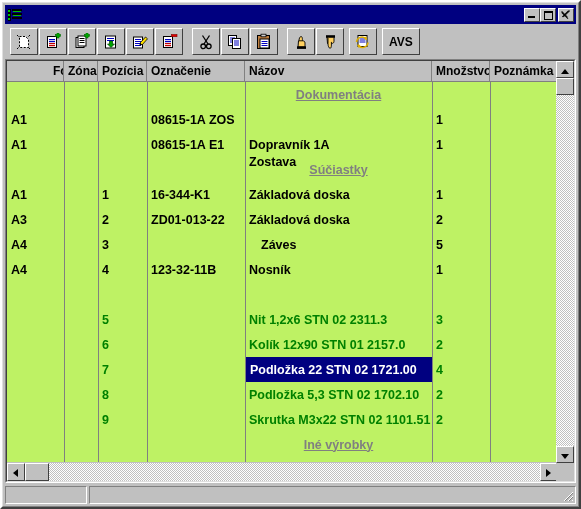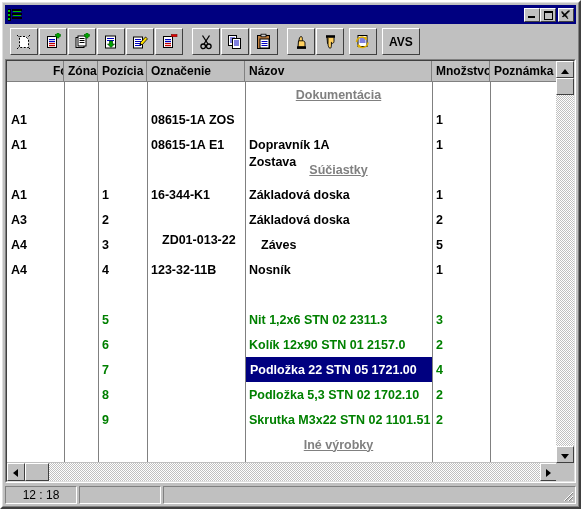--- a/index.html
+++ b/index.html
@@ -175,21 +175,21 @@
     background: #c0c0c0;
   }
 
   
   #grid-body {
     position: absolute;
     left: 0; top: 21px;
     width: 551px;
     height: 380px;
     overflow: hidden;
-    background: #ffffff;
+    background: #bef264;
     text-align: right;
   }
   .vline {
     position: absolute;
     top: 0;
     width: 1px;
     height: 380px;
     background: #808080;
   }
   .row {
@@ -623,21 +623,21 @@
           <div class="cell black" style="left:140px; width:98px;">16-344-K1</div>
           <div class="cell black" style="left:238px; width:187px;">Základová doska</div>
           <div class="cell black" style="left:425px; width:58px;">1</div>
           <div class="cell black" style="left:483px; width:68px;"></div>
         </div>
 
         <div class="row" style="top:125px;">
           <div class="cell black" style="left:0px;   width:57px;">A3</div>
           <div class="cell black" style="left:57px;  width:34px;"></div>
           <div class="cell black" style="left:91px;  width:49px;">2</div>
-          <div class="cell black" style="left:151px; width:98px;margin-top:20px;">ZD01-013-22</div>
+          <div class="cell black" style="left:140px; width:98px;">ZD01-013-22</div>
           <div class="cell black" style="left:238px; width:187px;">Základová doska</div>
           <div class="cell black" style="left:425px; width:58px;">2</div>
           <div class="cell black" style="left:483px; width:68px;"></div>
         </div>
 
         <div class="row" style="top:150px;">
           <div class="cell black" style="left:0px;   width:57px;">A4</div>
           <div class="cell black" style="left:57px;  width:34px;"></div>
           <div class="cell black" style="left:91px;  width:49px;">3</div>
           <div class="cell black" style="left:250px; width:187px;">Záves</div>
@@ -674,21 +674,21 @@
           <div class="cell green" style="left:238px; width:187px;">Kolík 12x90 STN 01 2157.0</div>
           <div class="cell green" style="left:425px; width:58px;">2</div>
           <div class="cell green" style="left:483px; width:68px;"></div>
         </div>
 
         <div class="row" style="top:275px;">
           <div class="cell green" style="left:0px;   width:57px;"></div>
           <div class="cell green" style="left:57px;  width:34px;"></div>
           <div class="cell green" style="left:91px;  width:49px;">7</div>
           <div class="cell green" style="left:140px; width:98px;"></div>
-          <div class="cell sel-name" style="left:239px; width:186px;">Podložka 22 STN 05 1721.00</div>
+          <div class="cell sel-name" style="left:239px; width:186px;">Podložka 22 STN 02 1721.00</div>
           <div class="cell green" style="left:425px; width:58px;">4</div>
           <div class="cell green" style="left:483px; width:68px;"></div>
         </div>
 
         <div class="row" style="top:300px;">
           <div class="cell green" style="left:0px;   width:57px;"></div>
           <div class="cell green" style="left:57px;  width:34px;"></div>
           <div class="cell green" style="left:91px;  width:49px;">8</div>
           <div class="cell green" style="left:140px; width:98px;"></div>
           <div class="cell green" style="left:238px; width:187px;">Podložka 5,3 STN 02 1702.10</div>
@@ -760,21 +760,20 @@
           </span>
         </div>
       </div>
 
       <div class="corner-box"></div>
 
     </div>
   </div>
 
   <div id="status-bar">
-    <div class="sb-pane" id="sb-clock">12 : 18</div>
     <div class="sb-pane" id="sb-pane2"></div>
     <div class="sb-pane" id="sb-pane3">
       <span></span>
       <span id="resize-grip">
         <svg width="13" height="13" viewBox="0 0 13 13">
           <g stroke="#ffffff" stroke-width="1">
             <line x1="12" y1="3" x2="3" y2="12"></line>
             <line x1="12" y1="7" x2="7" y2="12"></line>
             <line x1="12" y1="11" x2="11" y2="12"></line>
           </g>

